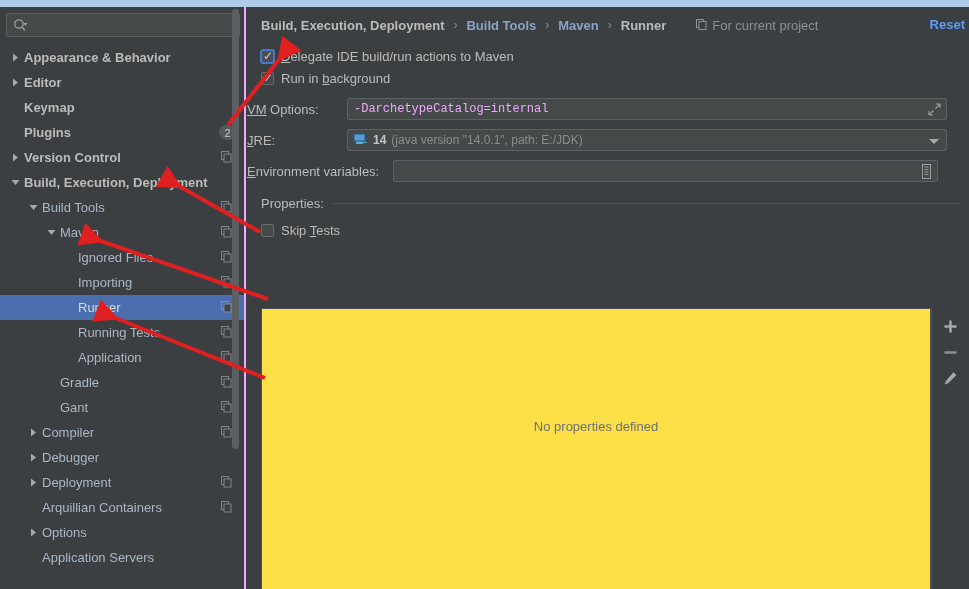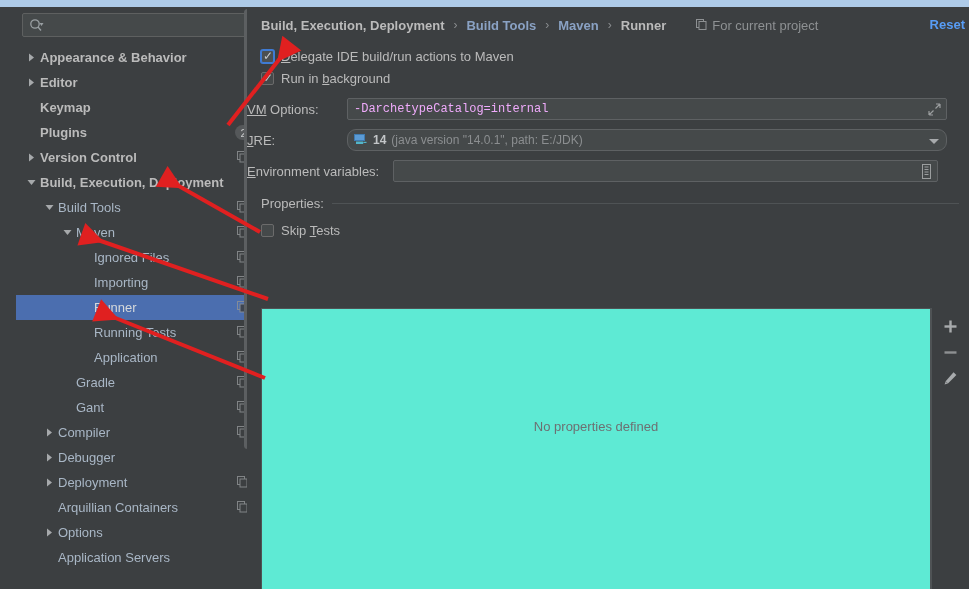--- a/index.html
+++ b/index.html
@@ -17,23 +17,23 @@
   #root { position: relative; width: 969px; height: 589px; overflow: hidden; }
 
   
   .title-strip {
     position: absolute; left: 0; top: 0; width: 969px; height: 7px;
     background: #aecbe8;
   }
 
   
   .sidebar {
-    position: absolute; left: 16px; top: 7px; width: 246px; height: 582px;
+    position: absolute; left: 0; top: 7px; width: 246px; height: 582px;
     background: #3c3f41;
-    border-right: 6px solid #f0abfc;
+    border-right: 2px solid #f0abfc;
     overflow: hidden;
   }
   .search-wrap { padding: 6px 6px 0 6px; }
   .search-box {
     height: 24px; width: 234px;
     background: #45494a;
     border: 1px solid #5e6060;
     border-radius: 2px;
     display: flex; align-items: center;
     padding: 0 6px;
@@ -141,42 +141,42 @@
     overflow: hidden;
   }
   .vm-field { width: 600px; }
   .vm-val {
     font-family: "Liberation Mono", monospace; font-size: 12px; color: #f0abfc;
   }
   .expand-ico { position: absolute; right: 5px; top: 4px; }
 
   .combo {
     position: relative; width: 600px; height: 22px;
-    background: #45494a; border: 1px solid #5e6163; border-radius: 9px;
+    background: #45494a; border: 1px solid #5e6163; border-radius: 2px;
     display: flex; align-items: center; padding: 0 22px 0 6px;
   }
   .jre-ver { font-size: 12px; color: #c3c6c8; font-weight: bold; margin: 0 5px 0 5px; }
   .jre-desc { font-size: 12px; color: #8b8e90; }
   .arrow-dn {
     position: absolute; right: 7px; top: 9px;
     width: 0; height: 0;
     border-left: 5px solid transparent; border-right: 5px solid transparent;
     border-top: 5px solid #a7aaac;
   }
   .env-field { width: 545px; }
   .env-btn { position: absolute; right: 4px; top: 3px; }
 
   .props-head { display: flex; align-items: center; padding-left: 14px; margin-top: 14px; }
   .props-title { font-size: 13px; color: #bbbbbb; margin-right: 8px; }
   .hrule { flex: 1; height: 1px; background: #4f5355; margin-right: 10px; }
 
   .proplist {
     position: absolute; left: 14px; top: 265px; right: 38px; bottom: 0;
     border: 1px solid #4f5355; border-bottom: none;
-    background: #5eead4;
+    background: #fde047;
   }
   .empty-msg {
     position: absolute; left: 0; right: 0; top: 110px;
     text-align: center; color: #6d7072; font-size: 13px;
   }
   .toolbar {
     position: absolute; right: 0; top: 265px; width: 38px; bottom: 0;
     border-left: 1px solid #4f5355;
     display: flex; flex-direction: column; align-items: center; padding-top: 7px;
   }

